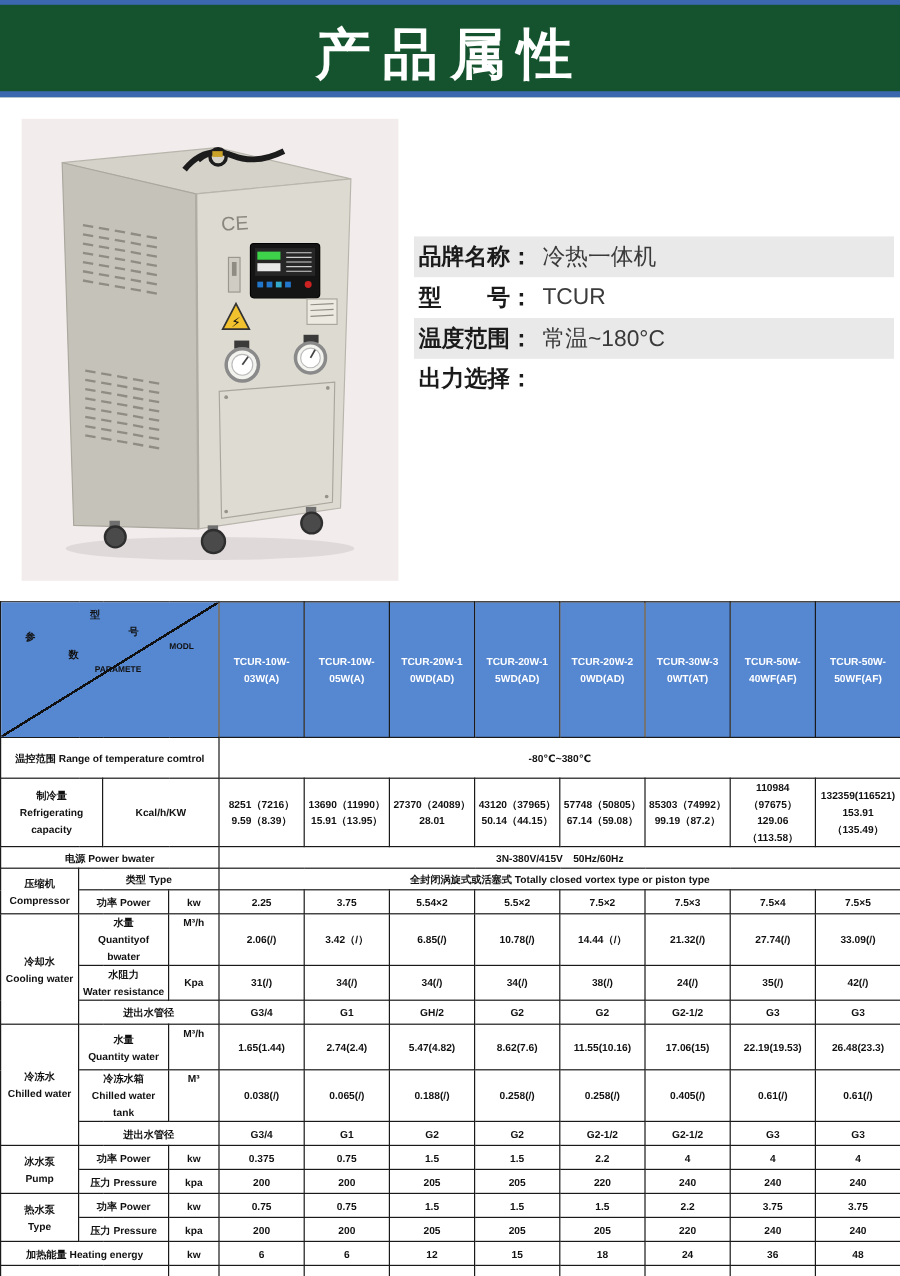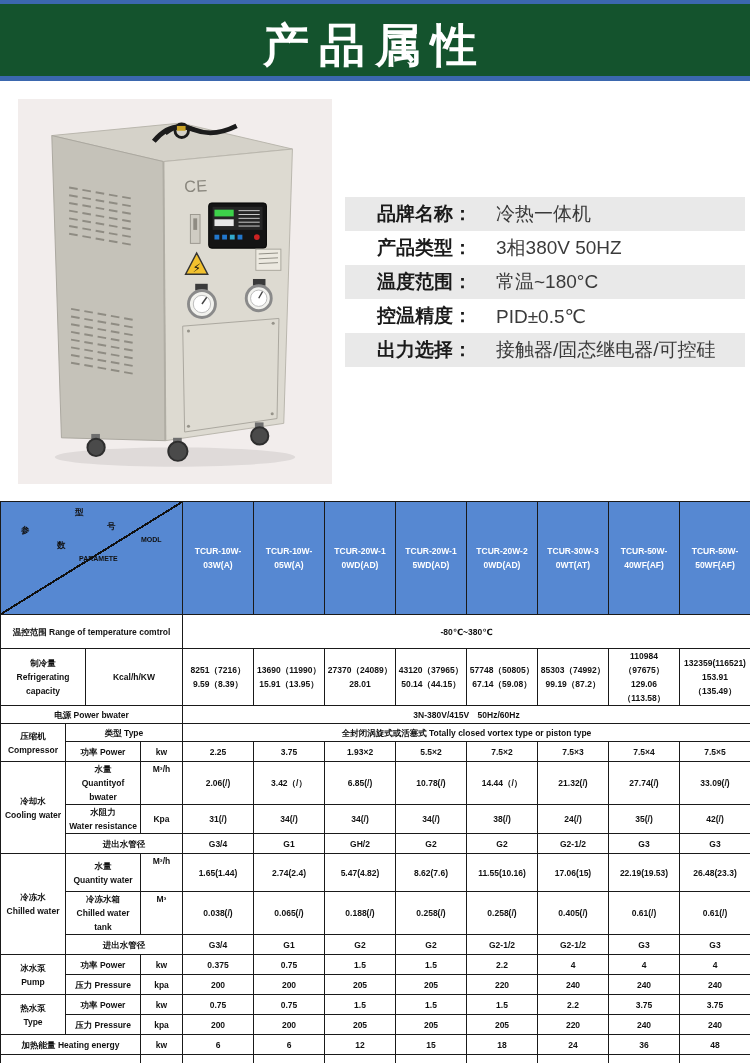--- a/index.html
+++ b/index.html
@@ -11,24 +11,24 @@
   .banner .stripe { position:absolute; left:0; right:0; background:#3B67AE; }
   .banner .stripe.top { top:0; height:4px; }
   .banner .stripe.bottom { bottom:0; height:5px; }
   .banner h1 { text-align:center; line-height:92px; color:#fff; font-size:46px; font-weight:bold;
                letter-spacing:10px; font-family:"Liberation Serif","DejaVu Serif",serif; }
 
   
   .product-section { display:flex; padding:18px 0 0 18px; height:403px; }
   .photo { width:314px; height:385px; background:#F2EDEC; flex:none; }
   .attrs { list-style:none; margin-left:13px; margin-top:98px; width:400px; }
-  .attrs li { display:flex; align-items:center; height:34px; padding-left:32px; font-size:19px; }
+  .attrs li { display:flex; align-items:center; height:34px; padding-left:4px; font-size:19px; }
   .attrs li:nth-child(odd) { background:#E9E9E9; }
   .attrs .a-label { font-weight:bold; color:#1a1a1a; white-space:pre; }
-  .attrs .a-value { color:#3a3a3a; margin-left:24px; }
+  .attrs .a-value { color:#3a3a3a; margin-left:8px; }
 
   
   table.spec { border-collapse:collapse; width:750px; margin-top:17px; table-layout:fixed; }
   table.spec td { border:1px solid #1a1a1a; text-align:center; vertical-align:middle;
                   font-size:8.5px; font-weight:bold; line-height:1.65; white-space:pre-line;
                   padding:0 1px; overflow:hidden; }
   td.hdr { background:#5688D2; color:#fff; font-size:9.5px; line-height:2.3; padding-top:2px; border-bottom:2px solid #111; }
   td.corner { position:relative; background:#5688D2; border-bottom:2px solid #111; }
   td.corner .diag { position:absolute; inset:0;
       background:linear-gradient(to bottom right, rgba(0,0,0,0) calc(50% - 1px), #111 calc(50% - 1px), #111 calc(50% + 1px), rgba(0,0,0,0) calc(50% + 1px)); }
@@ -153,34 +153,29 @@
         </g>
       </svg>
     </div>
 
     <ul class="attrs">
       <li>
           <span class="a-label">品牌名称：</span>
           <span class="a-value">冷热一体机</span>
         </li>
       <li>
-          <span class="a-label">产品类型：</span>
-          <span class="a-value">3相380V 50HZ</span>
+          <span class="a-label">型　　号：</span>
+          <span class="a-value">TCUR</span>
         </li>
       <li>
           <span class="a-label">温度范围：</span>
           <span class="a-value">常温~180°C</span>
         </li>
       <li>
-          <span class="a-label">控温精度：</span>
-          <span class="a-value">PID±0.5℃</span>
-        </li>
-      <li>
           <span class="a-label">出力选择：</span>
-          <span class="a-value">接触器/固态继电器/可控硅</span>
         </li>
     </ul>
   </section>
 
   <table class="spec">
     <colgroup>
       <col style="width:65px">
         <col style="width:20px">
         <col style="width:55px">
         <col style="width:42px">
@@ -260,21 +255,21 @@
 Compressor</td>
       <td colspan="3">类型 Type</td>
       <td colspan="8">全封闭涡旋式或活塞式 Totally closed vortex type or piston type</td>
     </tr>
 
     <tr style="height:20px">
       <td colspan="2">功率 Power</td>
       <td>kw</td>
       <td>2.25</td>
       <td>3.75</td>
-      <td>1.93×2</td>
+      <td>5.54×2</td>
       <td>5.5×2</td>
       <td>7.5×2</td>
       <td>7.5×3</td>
       <td>7.5×4</td>
       <td>7.5×5</td>
     </tr>
 
     <tr style="height:38px">
       <td rowspan="3">冷却水
 Cooling water</td>

